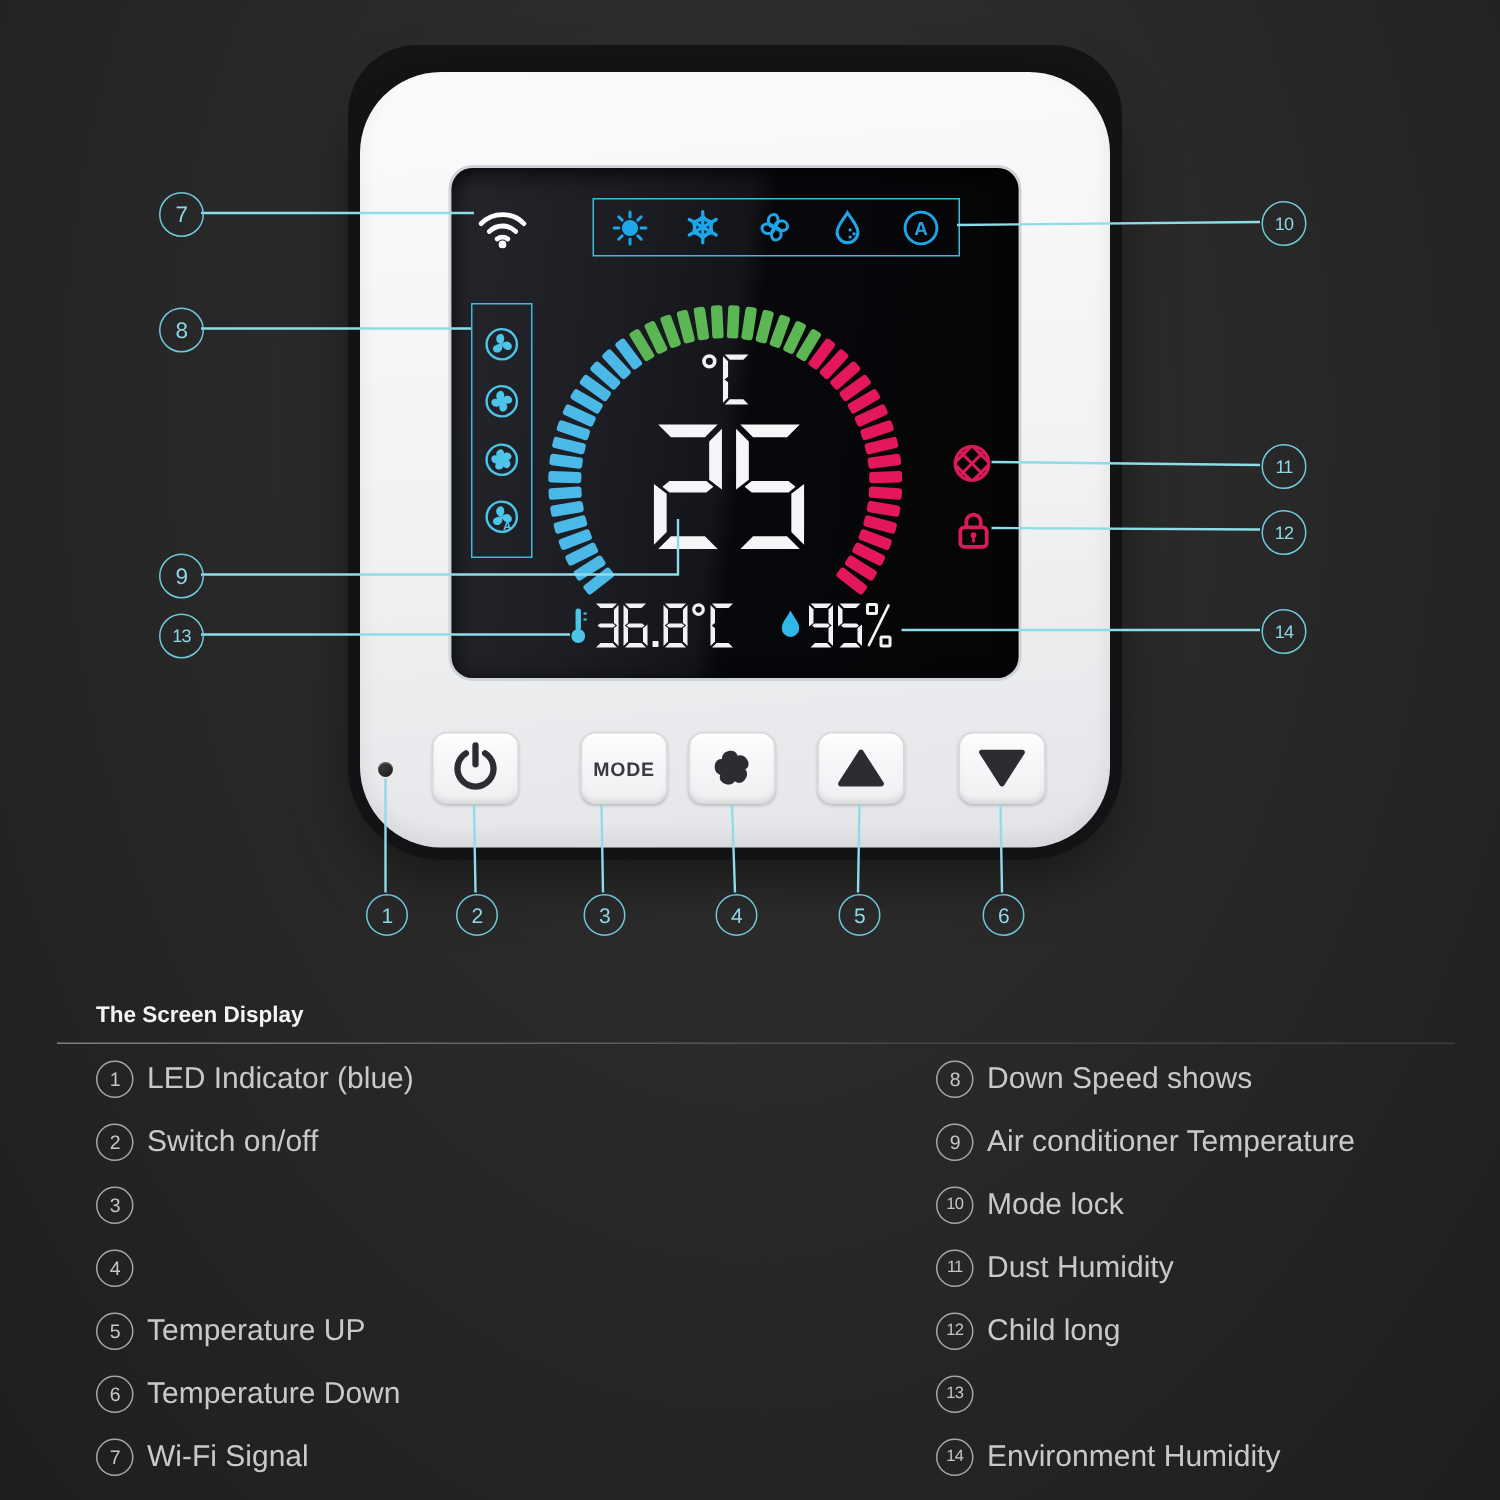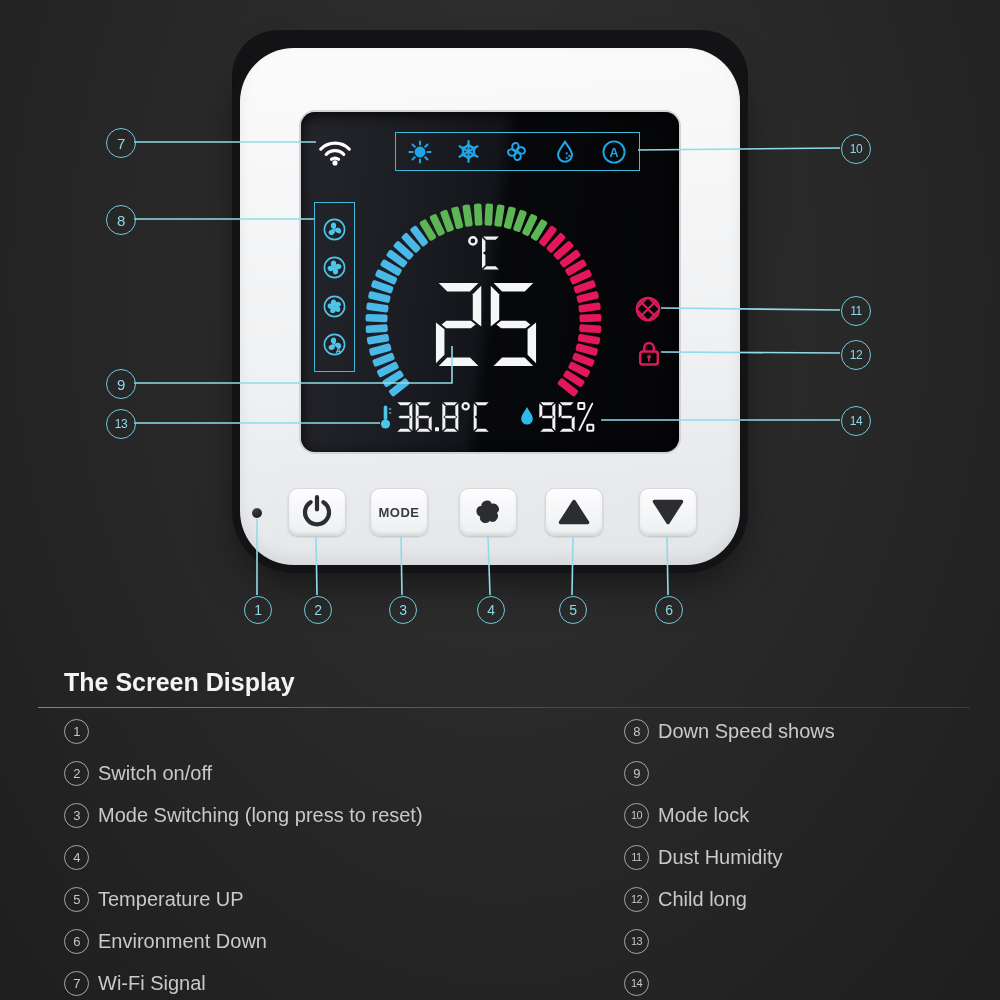--- a/index.html
+++ b/index.html
@@ -45,21 +45,21 @@
   .mode-label{font-size:13px;font-weight:bold;letter-spacing:.5px;color:#3a3b3e;}
   
   .co-overlay{position:absolute;left:0;top:0;pointer-events:none;}
   .co-badge{position:absolute;width:28px;height:28px;border:1.6px solid #6fc9db;border-radius:50%;
     color:#8ed8e6;display:flex;align-items:center;justify-content:center;
     font-size:15px;letter-spacing:-.5px;}
   .co-badge.sm{width:26px;height:26px;font-size:14px;}
   .co-badge.two{font-size:12px;}
   
   .legend{padding:16px 30px 0 38px;color:#c6c6c6;}
-  .legend-title{color:#f4f4f4;font-size:25px;font-weight:bold;margin:4px 0 10px 26px;}
+  .legend-title{color:#f4f4f4;font-size:15px;font-weight:bold;margin:4px 0 10px 26px;}
   .legend-hr{height:1px;background:linear-gradient(90deg,#808080,#474747 60%,#3c3c3c);border:0;margin:0;}
   .legend-cols{display:grid;grid-template-columns:560px 1fr;margin-top:2px;}
   .lg-row{display:flex;align-items:center;gap:9px;height:42px;padding-left:26px;}
   .lg-badge{flex:0 0 auto;width:23px;height:23px;border:1.5px solid #a6a6a6;border-radius:50%;
     display:flex;align-items:center;justify-content:center;font-size:13px;color:#c6c6c6;letter-spacing:-.5px;}
   .lg-badge.two{font-size:11px;}
   .lg-text{font-size:20px;color:#c9c9c9;white-space:nowrap;}
   svg{overflow:visible;}
 </style>
 </head>
@@ -366,21 +366,21 @@
     </div>
 
     <div class="led"></div>
 
     <div class="hw-btn" style="left:48px">
       <svg width="34" height="36" viewBox="0 0 34 36">
         <path d="M10.6 8.2 A12 12 0 1 0 23.4 8.2" fill="none" stroke="#2c2d30" stroke-width="4.2" stroke-linecap="round"></path>
         <line x1="17" y1="3" x2="17" y2="15.5" stroke="#2c2d30" stroke-width="4.2" stroke-linecap="round"></line>
       </svg>
     </div>
-    <div class="hw-btn" style="left:130px">
+    <div class="hw-btn" style="left:147px">
       <span class="mode-label">MODE</span>
     </div>
     <div class="hw-btn" style="left:219px">
       <svg width="38" height="38" viewBox="0 0 36 36">
         <g fill="#2c2d30">
           <path d="M18 18 C10 17.5 9.5 8 16.6 7.1 C22.6 6.4 23.3 14 18 18 Z" transform="rotate(0 18 18)"></path>
           <path d="M18 18 C10 17.5 9.5 8 16.6 7.1 C22.6 6.4 23.3 14 18 18 Z" transform="rotate(72 18 18)"></path>
           <path d="M18 18 C10 17.5 9.5 8 16.6 7.1 C22.6 6.4 23.3 14 18 18 Z" transform="rotate(144 18 18)"></path>
           <path d="M18 18 C10 17.5 9.5 8 16.6 7.1 C22.6 6.4 23.3 14 18 18 Z" transform="rotate(216 18 18)"></path>
           <path d="M18 18 C10 17.5 9.5 8 16.6 7.1 C22.6 6.4 23.3 14 18 18 Z" transform="rotate(288 18 18)"></path>
@@ -435,66 +435,68 @@
   <div class="co-badge sm" style="left:655px;top:596px">6</div>
 </div>
 
 <div class="legend">
   <div class="legend-title">The Screen Display</div>
   <div class="legend-hr"></div>
   <div class="legend-cols">
     <div>
       <div class="lg-row">
           <span class="lg-badge">1</span>
+          <span class="lg-text">LED Indicator (blue)</span>
         </div>
       <div class="lg-row">
           <span class="lg-badge">2</span>
           <span class="lg-text">Switch on/off</span>
         </div>
       <div class="lg-row">
           <span class="lg-badge">3</span>
-          <span class="lg-text">Mode Switching (long press to reset)</span>
         </div>
       <div class="lg-row">
           <span class="lg-badge">4</span>
         </div>
       <div class="lg-row">
           <span class="lg-badge">5</span>
           <span class="lg-text">Temperature UP</span>
         </div>
       <div class="lg-row">
           <span class="lg-badge">6</span>
-          <span class="lg-text">Environment Down</span>
+          <span class="lg-text">Temperature Down</span>
         </div>
       <div class="lg-row">
           <span class="lg-badge">7</span>
           <span class="lg-text">Wi-Fi Signal</span>
         </div>
     </div>
     <div>
       <div class="lg-row">
           <span class="lg-badge">8</span>
           <span class="lg-text">Down Speed shows</span>
         </div>
       <div class="lg-row">
           <span class="lg-badge">9</span>
+          <span class="lg-text">Air conditioner Temperature</span>
         </div>
       <div class="lg-row">
           <span class="lg-badge two">10</span>
           <span class="lg-text">Mode lock</span>
         </div>
       <div class="lg-row">
           <span class="lg-badge two">11</span>
           <span class="lg-text">Dust Humidity</span>
         </div>
       <div class="lg-row">
           <span class="lg-badge two">12</span>
           <span class="lg-text">Child long</span>
         </div>
       <div class="lg-row">
           <span class="lg-badge two">13</span>
         </div>
       <div class="lg-row">
           <span class="lg-badge two">14</span>
+          <span class="lg-text">Environment Humidity</span>
         </div>
     </div>
   </div>
 </div>
 
 </body></html>

